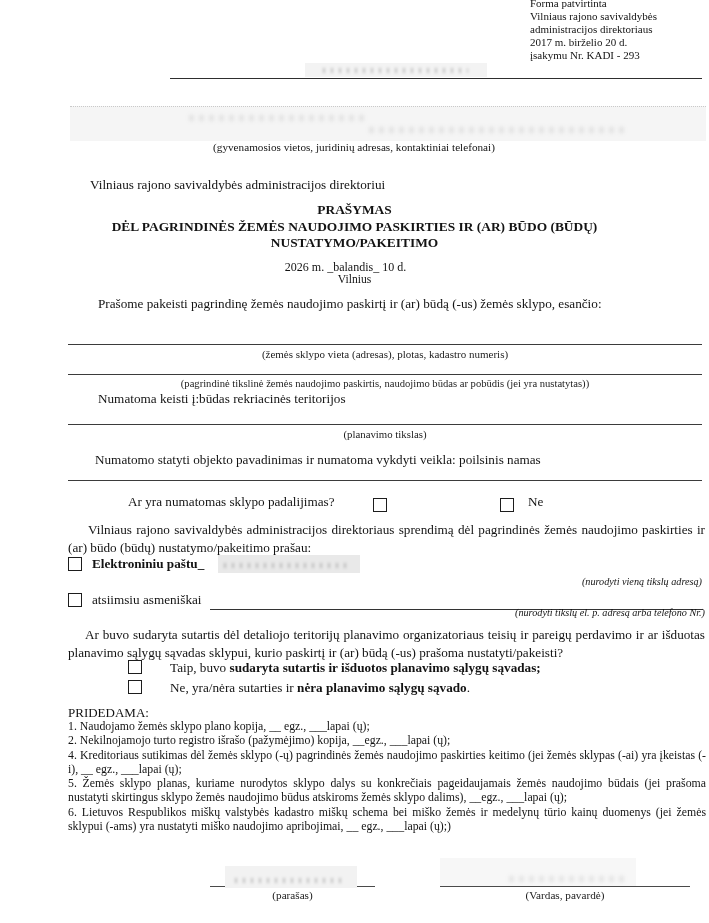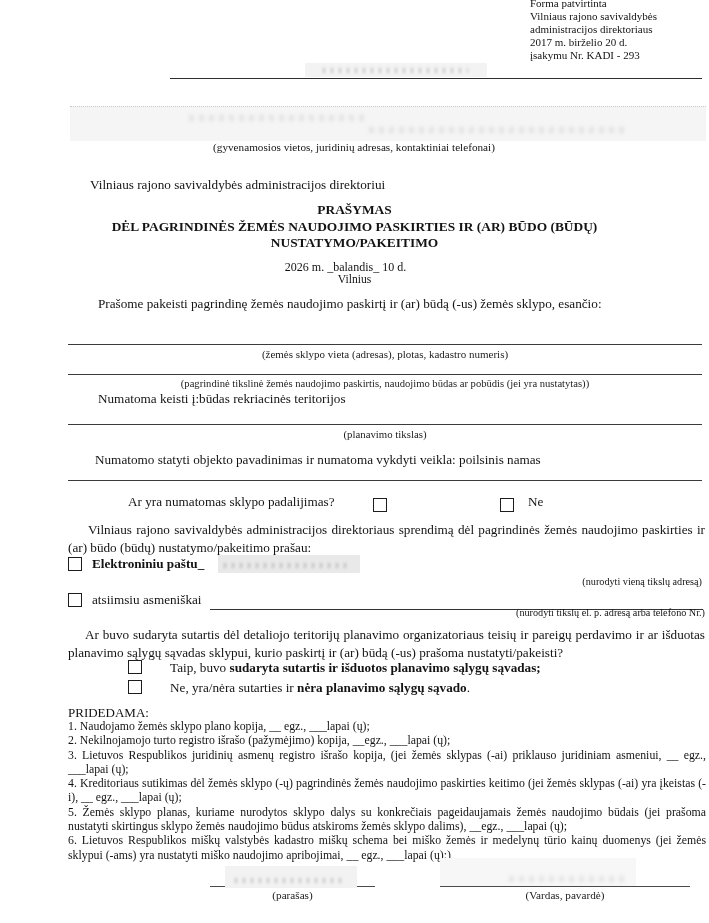--- a/index.html
+++ b/index.html
@@ -6,21 +6,21 @@
   .page {
     position:relative; width:709px; height:923px; margin:0 auto;
     background:#ffffff; color:#131313;
     font-family:"Liberation Serif", serif; font-size:13.2px;
     overflow:hidden;
   }
   .abs { position:absolute; }
   .center { text-align:center; }
   .right { text-align:right; }
   .bold { font-weight:bold; }
-  .italic { }
+  .italic { font-style:italic; }
   .caption { font-size:10.8px; color:#1c1c1c; }
   .rule { height:0; border-bottom:1.2px solid #3b3b3b; }
   .cb {
     display:inline-block; width:12px; height:12px;
     border:1.4px solid #1d1d1d; background:#fff; box-sizing:content-box;
   }
   .smudge {
     background:repeating-linear-gradient(90deg, rgba(70,70,70,0.30) 0 2px, rgba(0,0,0,0) 2px 8px);
     filter:blur(1.8px);
   }
@@ -185,21 +185,20 @@
     <span class="cb"></span><span><span>Taip, buvo </span><span class="bold">sudaryta sutartis ir išduotos planavimo sąlygų sąvadas;</span></span>
   </div>
   <div class="abs" id="opt-no">
     <span class="cb"></span><span><span>Ne, yra/nėra sutarties ir </span><span class="bold">nėra planavimo sąlygų sąvado</span><span>.</span></span>
   </div>
 
   <div class="abs" id="pridedama">PRIDEDAMA:</div>
   <div class="abs" id="attach">
     <div>1. Naudojamo žemės sklypo plano kopija, __ egz., ___lapai (ų);</div>
     <div>2. Nekilnojamojo turto registro išrašo (pažymėjimo) kopija, __egz., ___lapai (ų);</div>
-    <div>3. Lietuvos Respublikos juridinių asmenų registro išrašo kopija, (jei žemės sklypas (-ai) priklauso juridiniam asmeniui, __ egz., ___lapai (ų);</div>
     <div>4. Kreditoriaus sutikimas dėl žemės sklypo (-ų) pagrindinės žemės naudojimo paskirties keitimo (jei žemės sklypas (-ai) yra įkeistas (-i), __ egz., ___lapai (ų);</div>
     <div>5. Žemės sklypo planas, kuriame nurodytos sklypo dalys su konkrečiais pageidaujamais žemės naudojimo būdais (jei prašoma nustatyti skirtingus sklypo žemės naudojimo būdus atskiroms žemės sklypo dalims), __egz., ___lapai (ų);</div>
     <div>6. Lietuvos Respublikos miškų valstybės kadastro miškų schema bei miško žemės ir medelynų tūrio kainų duomenys (jei žemės sklypui (-ams) yra nustatyti miško naudojimo apribojimai, __ egz., ___lapai (ų);)</div>
   </div>
 
   <div class="abs" id="sig-left-line">
     <div id="sig-left-redact">
         <div class="smudge"></div>
       </div>
   </div>

